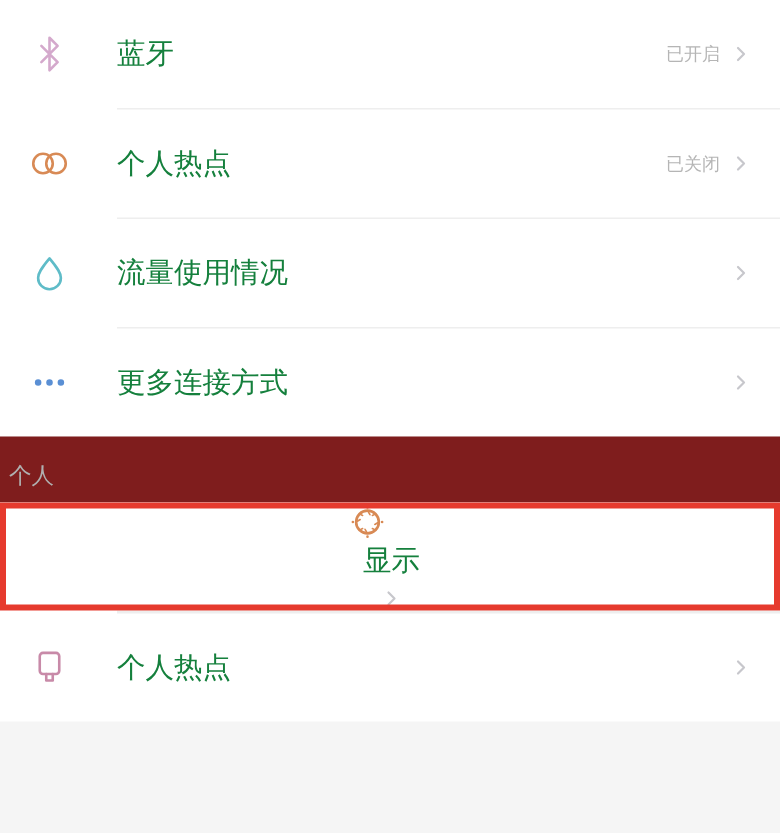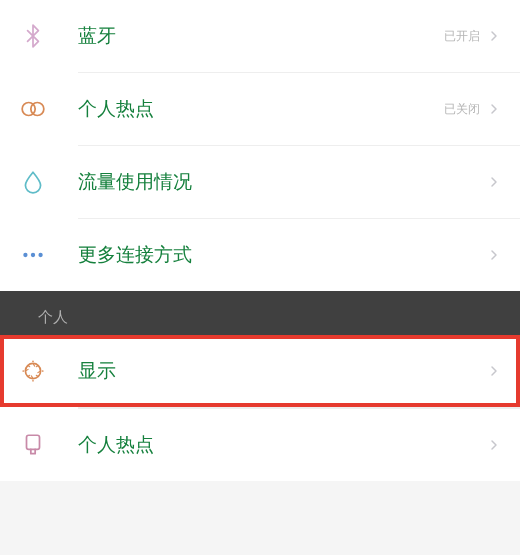--- a/index.html
+++ b/index.html
@@ -44,28 +44,29 @@
     color: #b5b5b5;
     margin-right: 6px;
   }
   .chevron {
     flex-shrink: 0;
   }
   .section-header {
     height: 44px;
     display: flex;
     align-items: flex-end;
-    padding: 0 0 8px 38px;
+    padding: 0 0 8px 6px;
     font-size: 15px;
     color: #b0b0b0;
-    background: #404040;
+    background: #7f1d1d;
   }
   .highlight {
     outline: 4px solid #e63a2e;
     outline-offset: -4px;
+    flex-direction: column;
   }
   svg { display: block; }
 </style>
 </head>
 <body>
 
 <div class="section">
 
   <div class="row">
     <span class="icon-slot">

